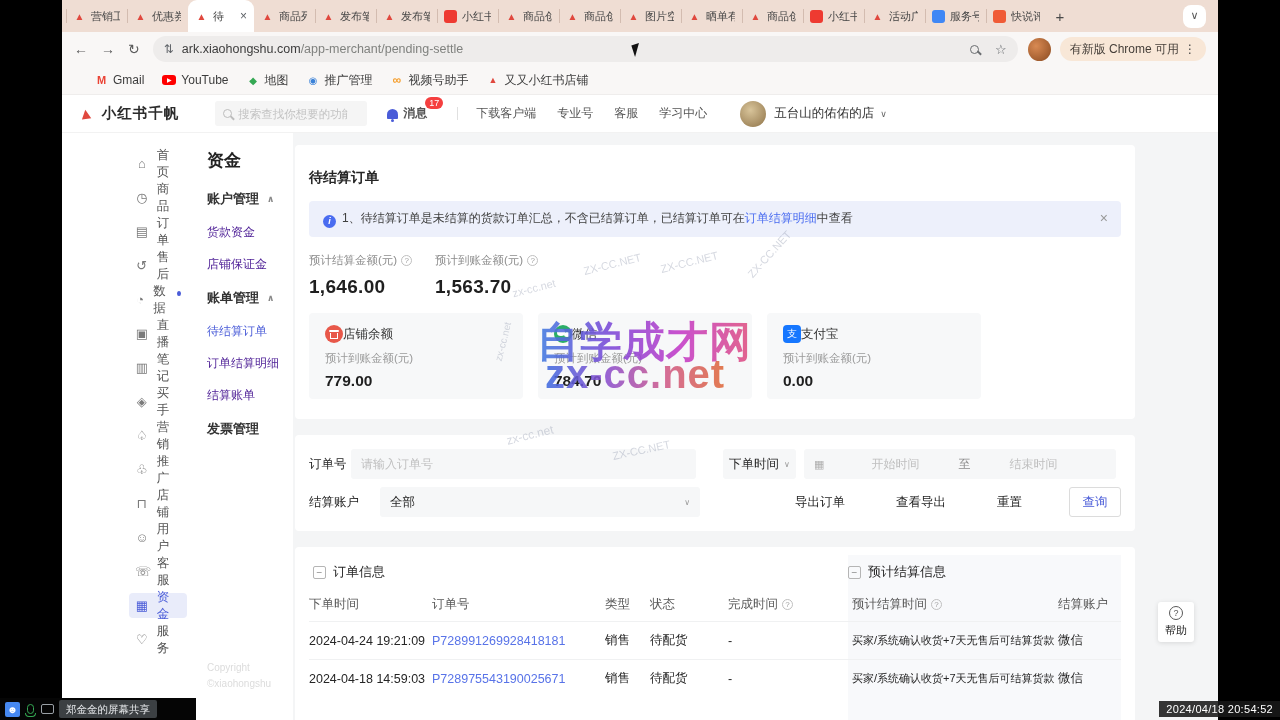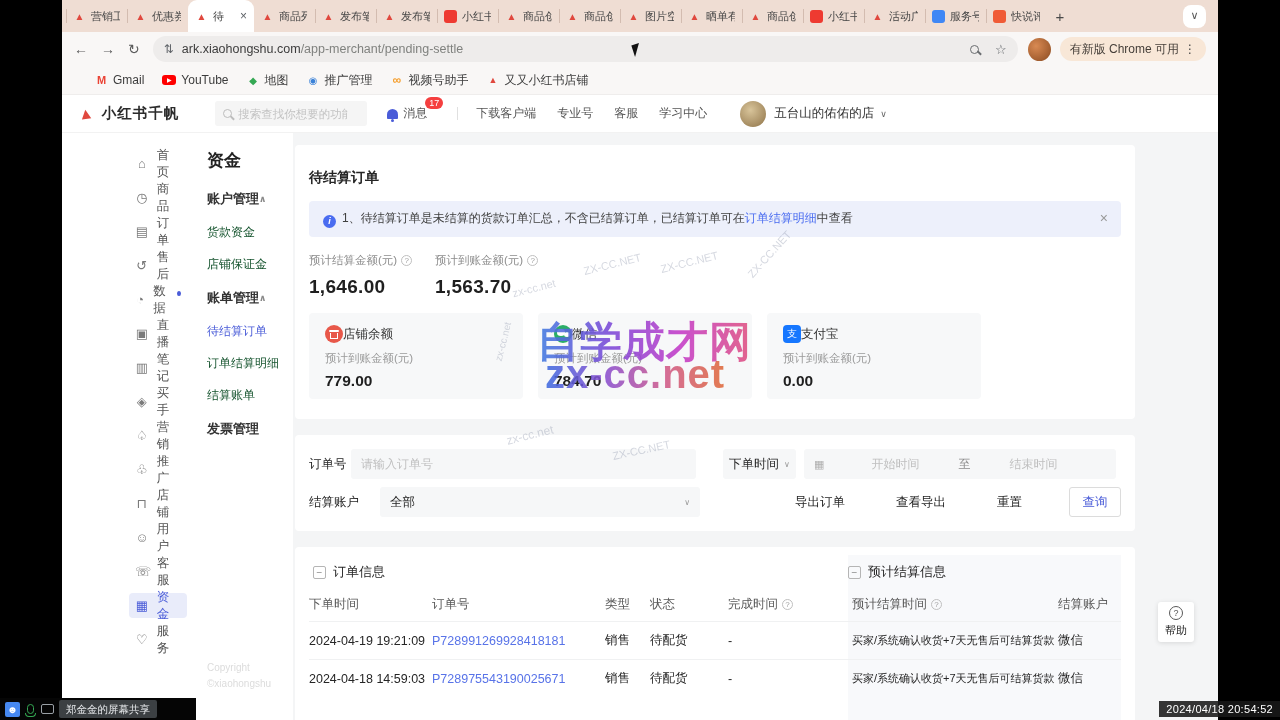--- a/index.html
+++ b/index.html
@@ -57,41 +57,41 @@
   .brand { font-size:14.5px; font-weight:bold; color:#2b2b2b; margin-left:8px; letter-spacing:1px; }
   .hsearch { margin-left:36px; width:152px; height:25px; background:#f5f5f5; border-radius:3px; display:flex; align-items:center; padding:0 8px; gap:6px; }
   .hsearch .mag { border-color:#bdbdbd; margin:0; }
   .hsearch .mag::after { background:#bdbdbd; }
   .hsearch input { border:none; outline:none; background:transparent; font-size:11.5px; width:110px; color:#333; }
   .hsearch input::placeholder { color:#c3c3c3; }
   .announce { margin-left:138px; font-size:12px; color:#555; white-space:nowrap; }
   .msg-wrap { margin-left:20px; display:flex; align-items:center; gap:5px; position:relative; }
   .bell { width:11px; height:10px; background:#4a5cd8; border-radius:6px 6px 1px 1px; position:relative; }
   .bell::after { content:""; position:absolute; left:3.5px; bottom:-3px; width:3px; height:3px; background:#4a5cd8; border-radius:50%; }
-  .msg-label { font-size:12px; color:#555; }
+  .msg-label { font-size:12px; color:#555;font-weight:bold; }
   .badge { position:absolute; top:-8px; right:-16px; background:#f53f3f; color:#fff; font-size:9px; line-height:12px; padding:0 4px; border-radius:7px; }
   .hdr-div { width:1px; height:13px; background:#e0e0e0; margin:0 18px 0 30px; }
   .hnav { font-size:12px; color:#555; margin-right:21px; white-space:nowrap; }
   .shop-avatar { width:26px; height:26px; border-radius:50%; background:radial-gradient(circle at 40% 35%, #d8c49a, #8f7348); margin-left:12px; flex:none; }
   .shop-name { font-size:12.5px; color:#333; margin-left:8px; white-space:nowrap; }
   .shop-chev { font-size:9px; color:#666; margin-left:6px; }
 
   
   .appbody { position:absolute; top:133px; left:0; right:0; bottom:0; display:flex; background:#fff; }
   .rail { width:145px; padding:18px 0 0 73px; flex:none; }
   .rail-item { display:flex; align-items:center; gap:8px; width:58px; height:25px; padding:0 6px; margin:0 0 9px -6px; border-radius:4px; font-size:12.5px; color:#555; }
   .rail-item .rglyph { font-size:13px; color:#7a7a7a; width:14px; text-align:center; }
   .rail-item.active { background:#e9ecfa; color:#4a5cd8; }
   .rail-item.active .rglyph { color:#4a5cd8; }
   .rdot { width:5px; height:5px; background:#4a5cd8; border-radius:50%; align-self:flex-start; margin:4px 0 0 -2px; }
   .submenu { width:86px; flex:none; padding-top:16px; position:relative; }
   .sm-title { font-size:17px; font-weight:bold; color:#222; margin-bottom:18px; }
-  .sm-group { font-size:13px; font-weight:bold; color:#333; margin:16px 0; display:flex; gap:0; align-items:center; white-space:nowrap; }
+  .sm-group { font-size:13px; font-weight:bold; color:#333; margin:16px 0; display:flex; gap:8px; align-items:center; white-space:nowrap; }
   .sm-caret { font-size:9px; color:#888; }
-  .sm-item { font-size:12px; color:#14532d; margin:15px 0; white-space:nowrap; }
+  .sm-item { font-size:12px; color:#4c1d95; margin:15px 0; white-space:nowrap; }
   .sm-item.active { color:#4a5cd8; }
   .copyright { position:absolute; bottom:28px; left:0; font-size:10px; color:#dcdcdc; line-height:1.6;margin-top:8px; }
 
   .main { flex:1; background:#f4f5f6; padding:12px 0 0 2px; position:relative; }
   .panel { width:840px; background:#fff; border-radius:4px; margin-bottom:16px; }
   .p1 { padding:12px 14px 20px; }
   .page-title { font-size:14px; font-weight:bold; color:#262626; margin-top:12px; }
   .notice { margin-top:14px; background:#edf0fb; border-radius:4px; padding:9px 30px 9px 14px; position:relative; font-size:12px; color:#404040; line-height:17.5px; }
   .info-ic { display:inline-block; width:13px; height:13px; background:#4a6cf0; color:#fff; border-radius:50%; font-size:9px; line-height:13px; text-align:center; font-style:italic; font-weight:bold; margin-right:6px; vertical-align:-2px; }
   .notice-link { color:#4a6cf0; }
@@ -532,21 +532,21 @@
             </span>
           <span class="c6 hcell">
               <span>预计结算时间</span>
               <span class="qmark">?</span>
             </span>
           <span class="c7 hcell">
               <span>结算账户</span>
             </span>
         </div>
         <div class="trow drow">
-          <span class="c1">2024-04-19 19:21:09</span>
+          <span class="c1">2024-04-24 19:21:09</span>
           <span class="c2"><span class="ord-link">P728991269928418181</span></span>
           <span class="c3">销售</span>
           <span class="c4">待配货</span>
           <span class="c5">-</span>
           <span class="c6">买家/系统确认收货+7天无售后可结算货款</span>
           <span class="c7">微信</span>
         </div>
         <div class="trow drow">
           <span class="c1">2024-04-18 14:59:03</span>
           <span class="c2"><span class="ord-link">P728975543190025671</span></span>

